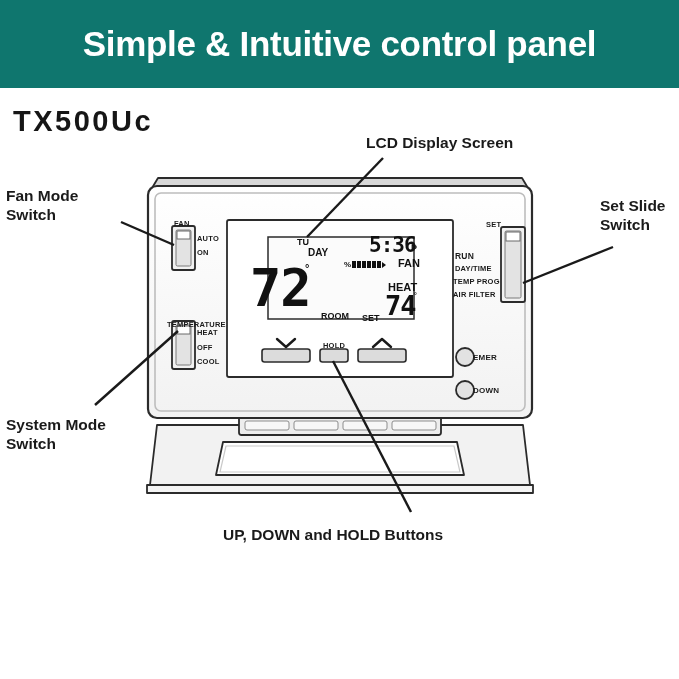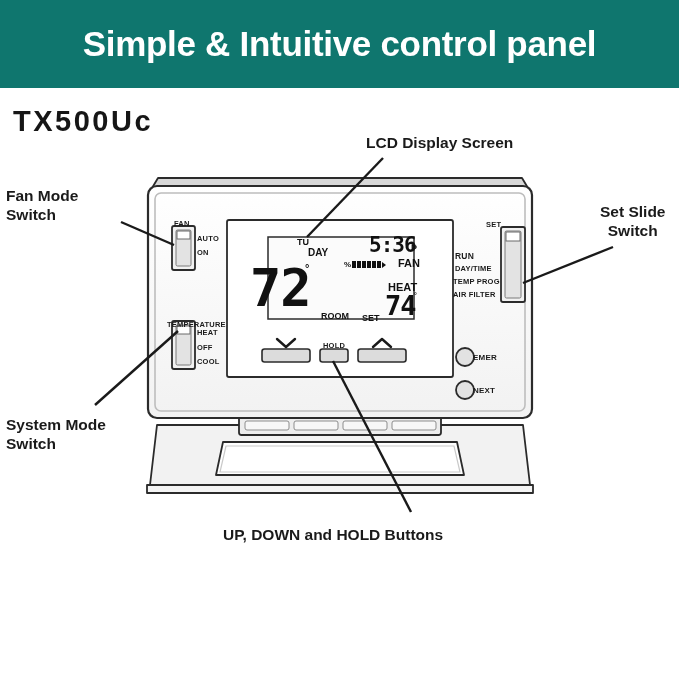--- a/index.html
+++ b/index.html
@@ -26,21 +26,21 @@
     letter-spacing:2.5px;
   }
 
   
   .callout{
     position:absolute;font-size:15.5px;font-weight:bold;color:#1a1a1a;
     line-height:1.25;white-space:pre-line;
   }
   .c-lcd{left:366px;top:133px;text-align:right;}
   .c-fan{left:6px;top:186px;}
-  .c-set{left:600px;top:202px;text-align:center;}
+  .c-set{left:600px;top:196px;text-align:left;}
   .c-sys{left:6px;top:415px;}
   .c-updown{left:223px;top:525px;}
 
   
   .stage svg.leaders{position:absolute;left:0;top:0;width:679px;height:679px;pointer-events:none;}
 
   
   .thermo{position:absolute;left:0;top:0;width:679px;height:679px;}
 
   
@@ -196,21 +196,21 @@
     <div class="lbl l-cool">COOL</div>
 
     <div class="lbl l-set">SET</div>
     <div class="lbl l-run">RUN</div>
     <div class="lbl l-daytime">DAY/TIME</div>
     <div class="lbl l-tempprog">TEMP PROG</div>
     <div class="lbl l-airfilter">AIR FILTER</div>
 
     <div class="lbl l-hold">HOLD</div>
     <div class="lbl l-emer">EMER</div>
-    <div class="lbl l-next">NEXT</div>
+    <div class="lbl l-next">DOWN</div>
   </div>
 
   <svg class="leaders" viewBox="0 0 679 679">
     <line x1="383" y1="158" x2="307" y2="237" stroke="#1a1a1a" stroke-width="2.4"></line>
     <line x1="121" y1="222" x2="174" y2="245" stroke="#1a1a1a" stroke-width="2.4"></line>
     <line x1="613" y1="247" x2="523" y2="283" stroke="#1a1a1a" stroke-width="2.4"></line>
     <line x1="95" y1="405" x2="178" y2="331" stroke="#1a1a1a" stroke-width="2.4"></line>
     <line x1="411" y1="512" x2="333" y2="361" stroke="#1a1a1a" stroke-width="2.4"></line>
   </svg>
 

